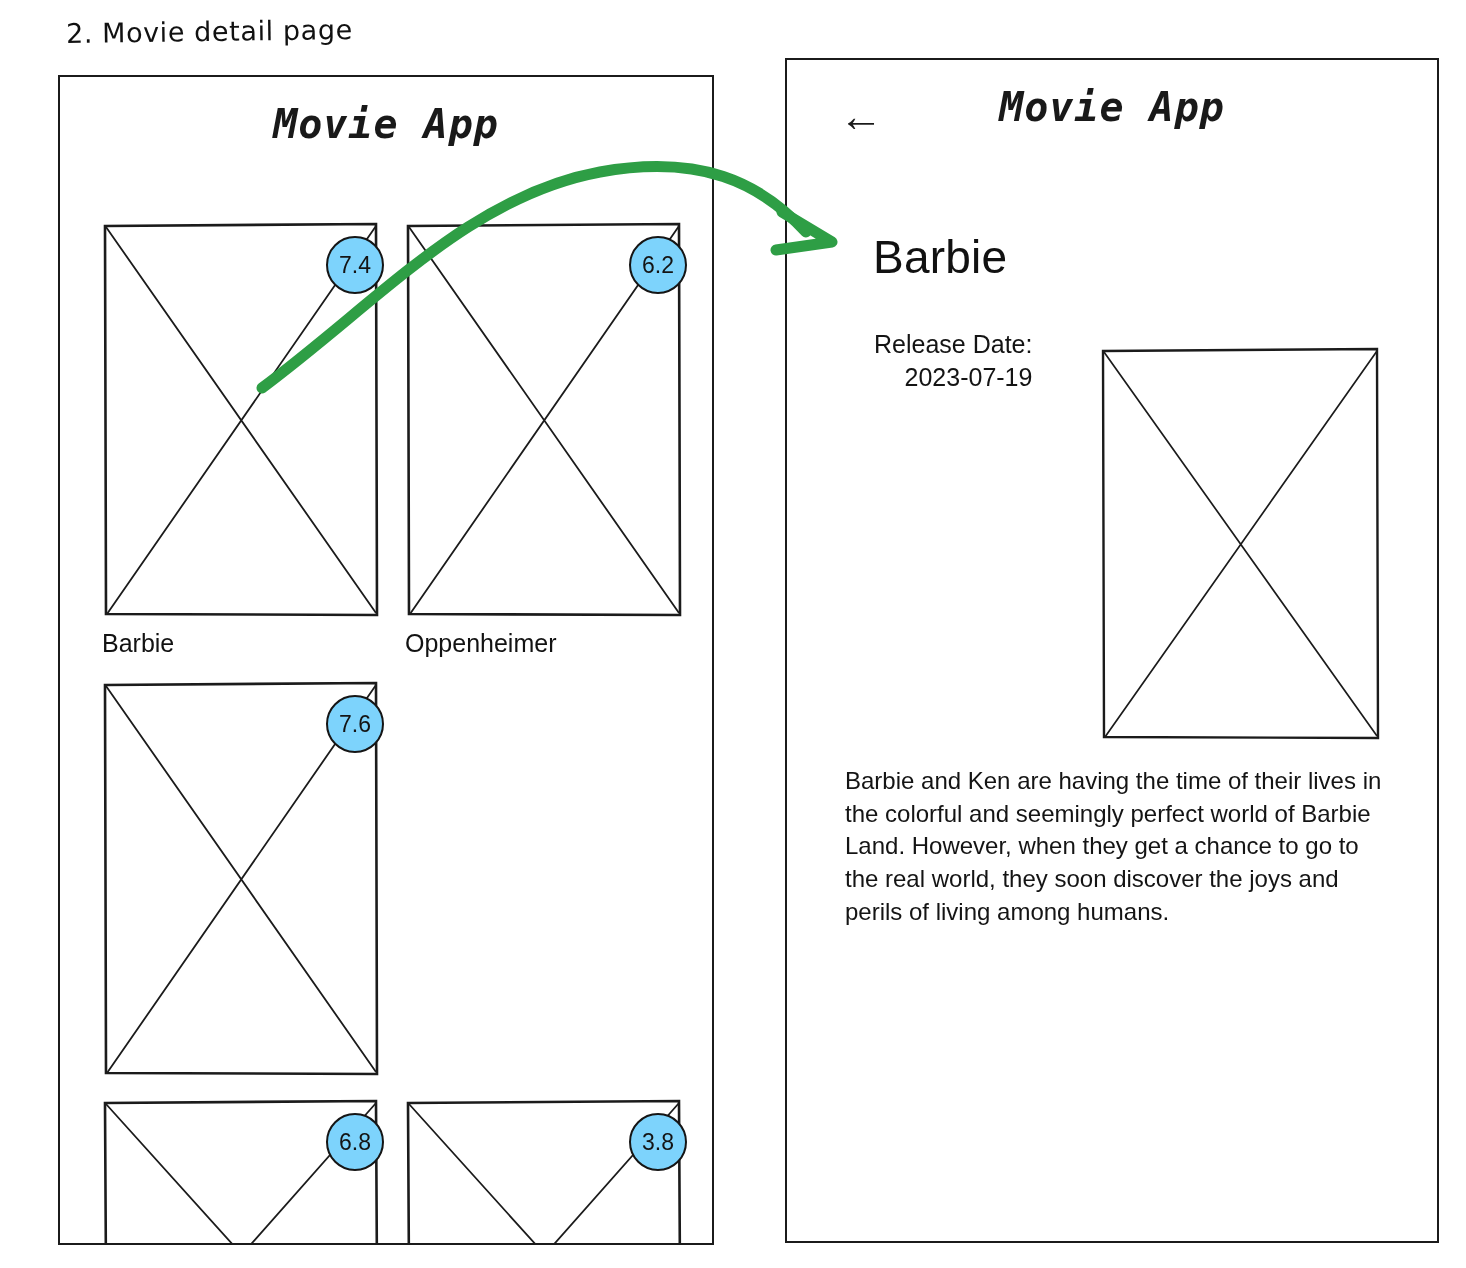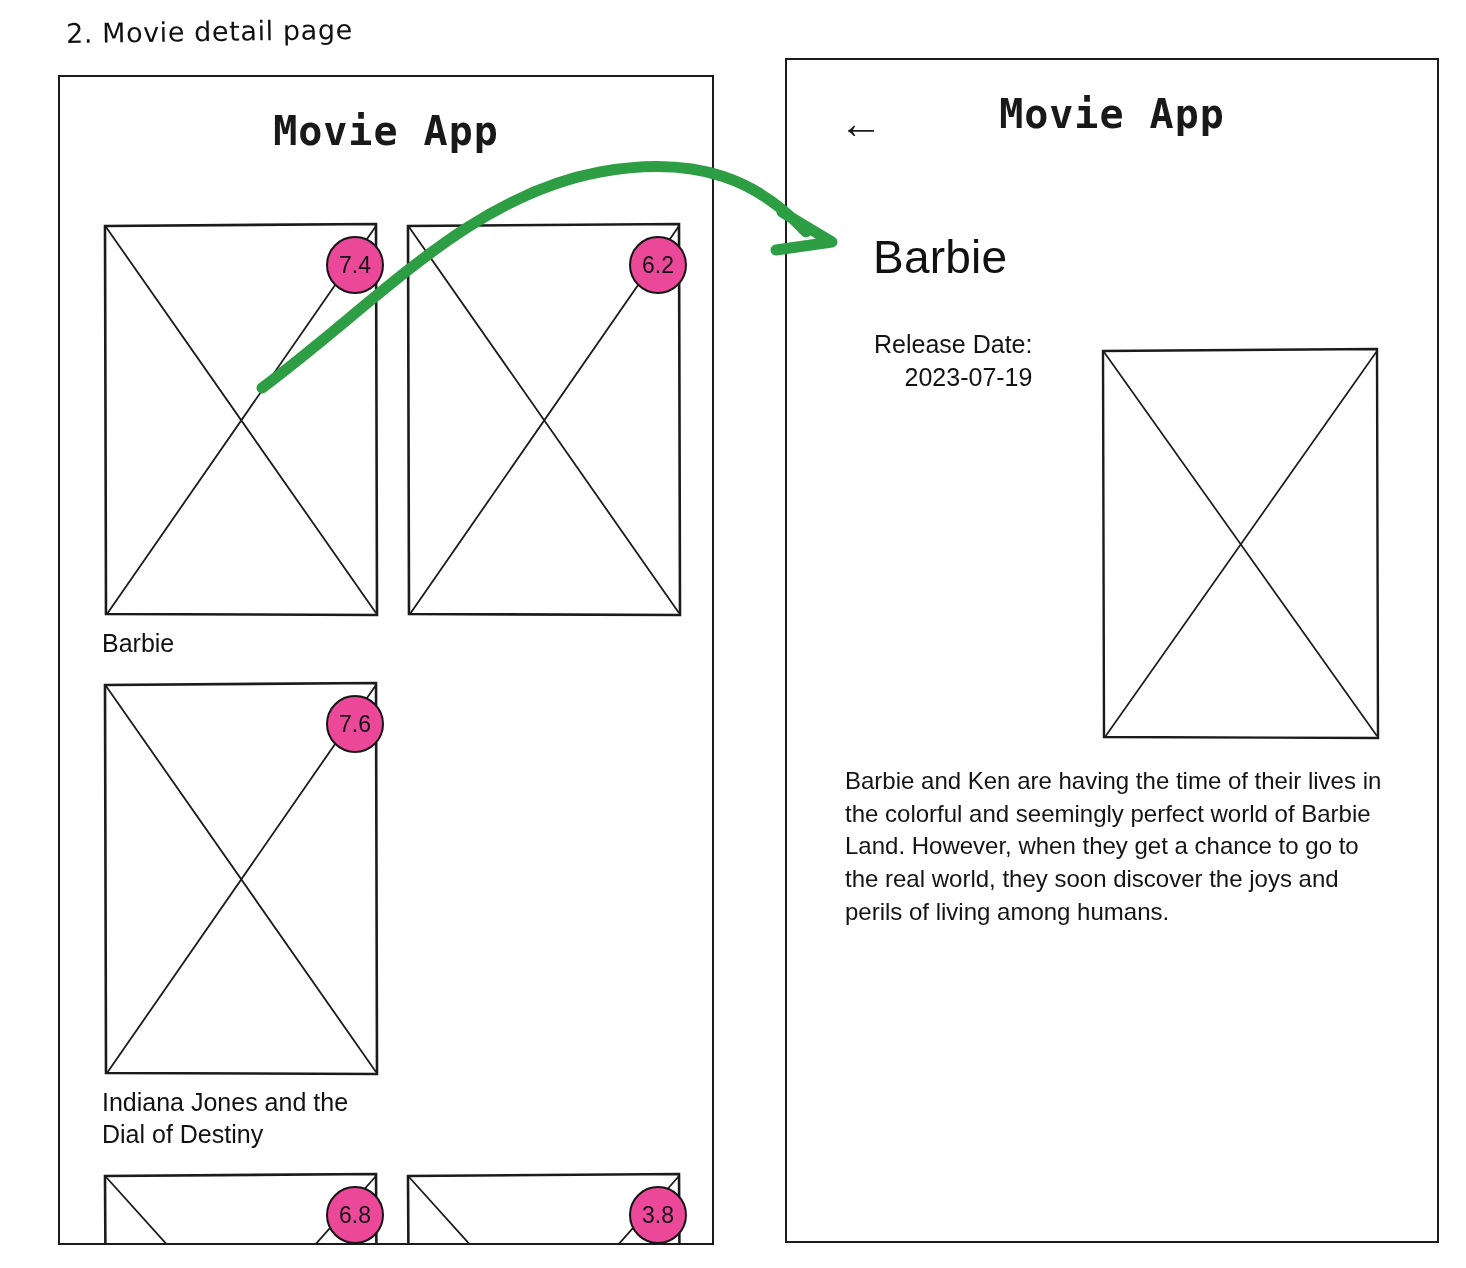--- a/index.html
+++ b/index.html
@@ -55,22 +55,23 @@
     position: absolute;
     inset: 0;
     overflow: hidden;
   }
 
   
   .appbar {
     position: absolute;
     left: 0;
     right: 0;
-    top: 7px;
+    top: 0;
     height: 110px;
+    font-style: italic;
   }
   .app-title {
     position: absolute;
     left: 0;
     right: 0;
     top: 24px;
     text-align: center;
     font-family: "DejaVu Sans Mono", "Liberation Mono", monospace;
     font-size: 40px;
     font-weight: 700;
@@ -114,21 +115,21 @@
   }
   .poster svg { display: block; width: 100%; height: 100%; }
   .rating {
     position: absolute;
     right: -5px;
     top: 14px;
     width: 54px;
     height: 54px;
     border: 2px solid #151515;
     border-radius: 50%;
-    background: #ec4899;
+    background: #7dd3fc;
     display: flex;
     align-items: center;
     justify-content: center;
     font-size: 23px;
     font-family: "Liberation Sans", sans-serif;
     color: #141414;
     z-index: 3;
   }
   .movie-title {
     margin-top: 9px;
@@ -219,34 +220,34 @@
         </div>
 
         <div class="movie-card">
           <div class="poster">
             <svg viewBox="0 0 277 396" preserveAspectRatio="none">
               <path d="M3 4 L274 2 L275 393 L4 392 Z" fill="none" stroke="#1b1b1b" stroke-width="2.6"></path>
               <path d="M4 5 L274 391 M274 4 L5 392" fill="none" stroke="#1b1b1b" stroke-width="1.8"></path>
             </svg>
           </div>
           <div class="rating">6.2</div>
+          <div class="movie-title">Oppenheimer</div>
         </div>
       </div>
 
       <div class="grid-row">
 
         <div class="movie-card">
           <div class="poster">
             <svg viewBox="0 0 277 396" preserveAspectRatio="none">
               <path d="M3 4 L274 2 L275 393 L4 392 Z" fill="none" stroke="#1b1b1b" stroke-width="2.6"></path>
               <path d="M4 5 L274 391 M274 4 L5 392" fill="none" stroke="#1b1b1b" stroke-width="1.8"></path>
             </svg>
           </div>
           <div class="rating">7.6</div>
-          <div class="movie-title">Indiana Jones and the Dial of Destiny</div>
         </div>
       </div>
 
       <div class="grid-row row-clipped">
         <div class="movie-card">
           <div class="poster">
             <svg viewBox="0 0 277 180" preserveAspectRatio="none">
               <path d="M3 4 L274 2 L275 178 L4 177 Z" fill="none" stroke="#1b1b1b" stroke-width="2.6"></path>
               <path d="M4 5 L160 178 M274 4 L120 178" fill="none" stroke="#1b1b1b" stroke-width="1.8"></path>
             </svg>

